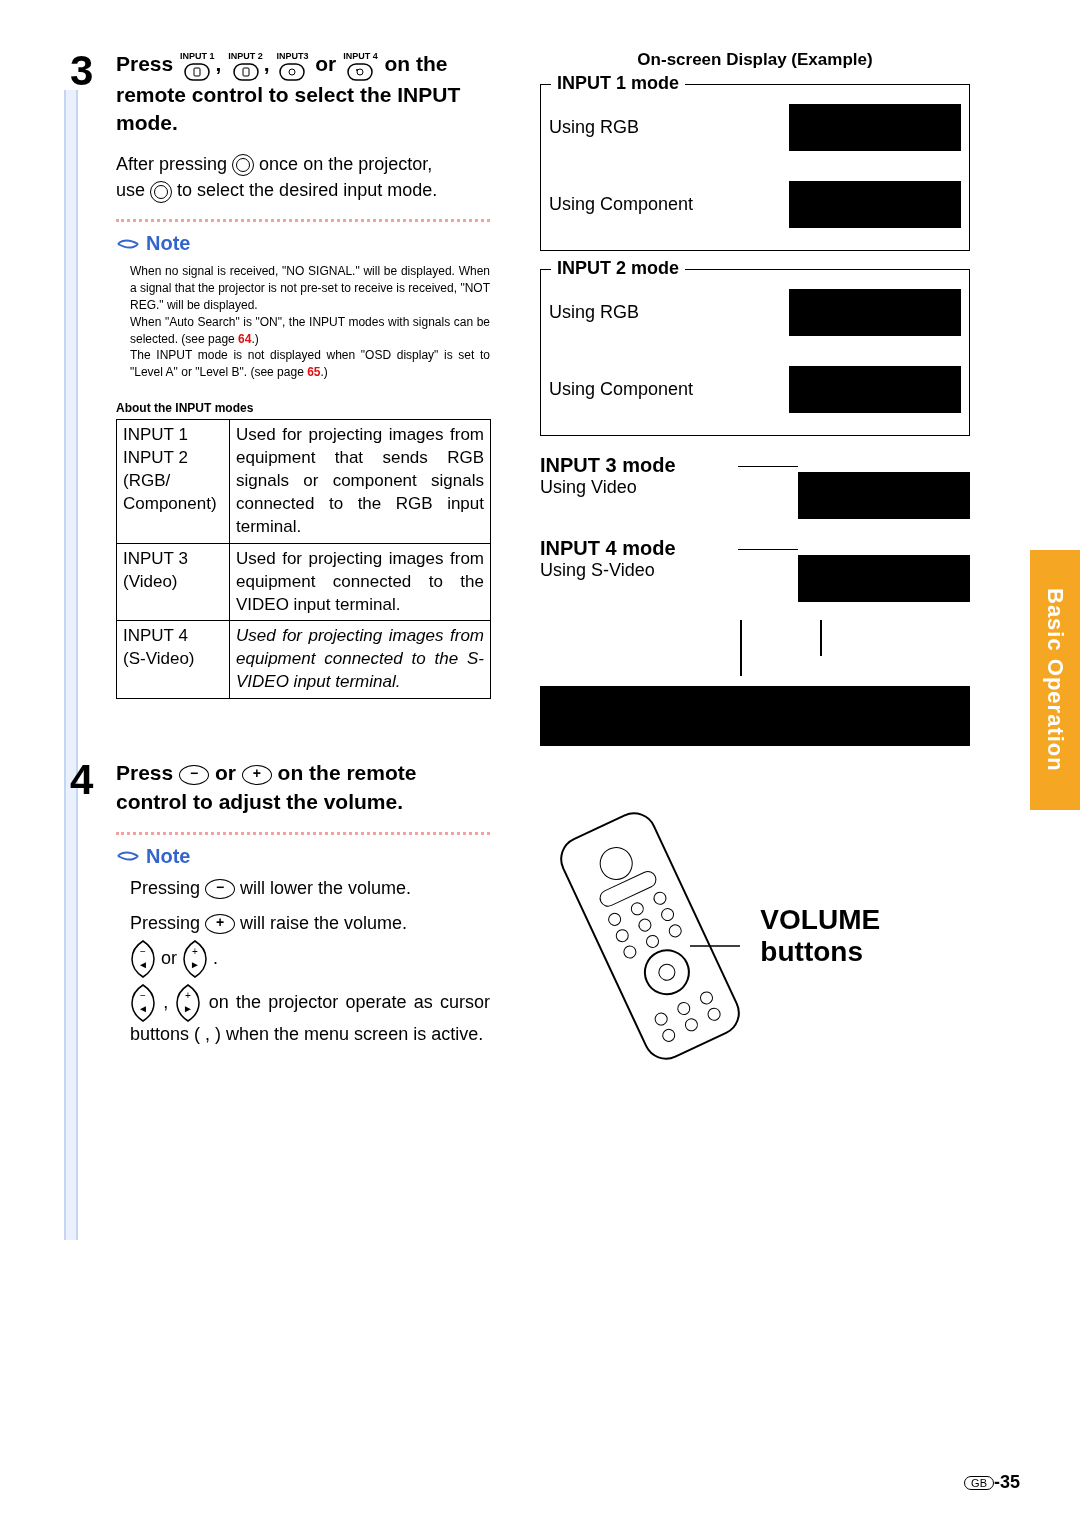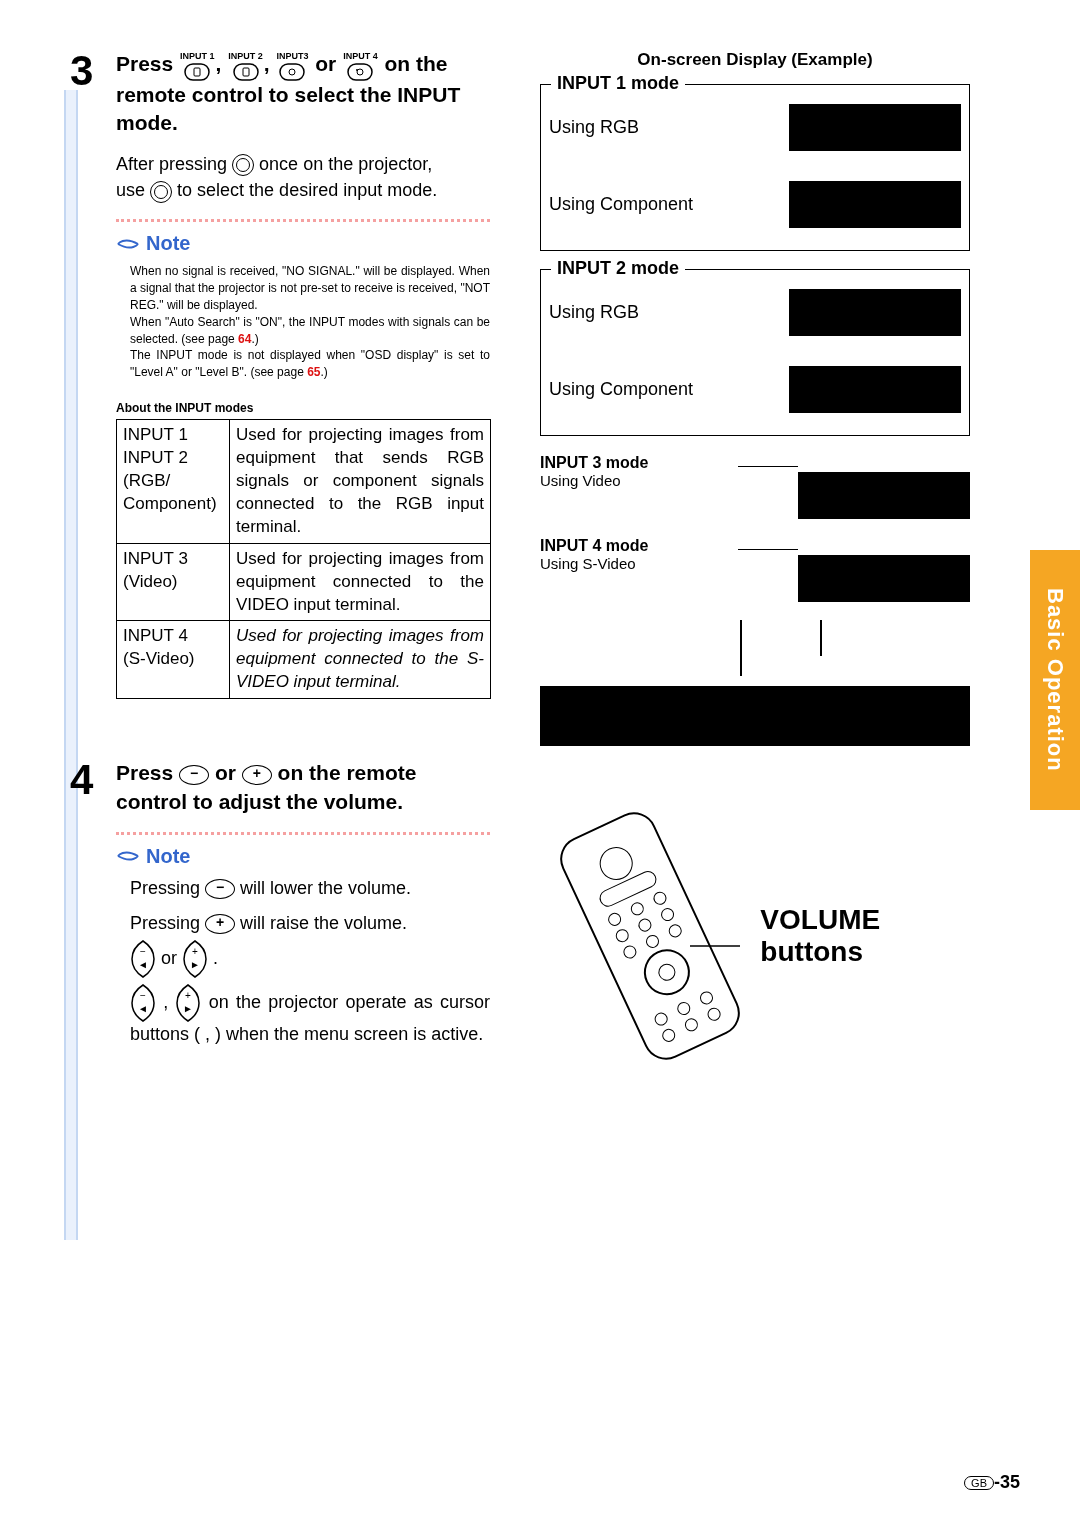--- a/index.html
+++ b/index.html
@@ -21,22 +21,22 @@
   .tbl-head { font-size:12px; font-weight:bold; margin:20px 0 4px 46px; }
   table.input-tbl { border-collapse: collapse; margin-left:46px; font-size:17px; width: 375px; }
   table.input-tbl td { border:1px solid #000; padding:4px 6px; vertical-align:top; line-height:1.35; }
   .osd-title { font-size:17px; font-weight:bold; text-align:center; margin-bottom:14px;}
   .fieldset-box { border:1.5px solid #000; padding:11px 8px 14px; position:relative; margin-bottom:18px;}
   .fieldset-legend { position:absolute; top:-12px; left:10px; background:#fff; padding:0 6px; font-weight:bold; font-size:18px;}
   .fs-row { display:flex; align-items:center; margin:8px 0;}
   .fs-label { font-size:18px; width:150px; }
   .fs-preview { width:170px; height:45px; background:#000; margin-left:auto; border:1px solid #000;}
   .small-preview { width:170px; height:45px; background:#000; border:1px solid #000;}
-  .mode34-head { font-weight:bold; font-size:16px; }
-  .mode34-sub { font-size:15px; }
+  .mode34-head { font-weight:bold; font-size:20px; }
+  .mode34-sub { font-size:18px; }
   .mode34-block { display:flex; align-items:flex-start; margin-bottom:18px; }
   .connector-lines { height:56px; margin-left:200px; position:relative; }
   .connector-lines::before { content:""; position:absolute; left:0; top:0; width:2px; height:56px; background:#000;}
   .connector-lines::after { content:""; position:absolute; left:80px; top:0; width:2px; height:36px; background:#000;}
   .big-black { width:100%; height:60px; background:#000; margin-top:10px;}
   .remote-label { font-weight:bold; font-size:28px; }
   .side-tab { position:absolute; right:0; top:550px; width:50px; height:260px; background:#f5a623; display:flex; align-items:center; justify-content:center; writing-mode:vertical-rl; color:#fff; font-weight:bold; font-size:22px; letter-spacing:1px;}
   .page-num { position:absolute; right:60px; bottom:30px; font-size:18px; }
   .page-num .gb { border:1.5px solid #000; border-radius:10px; padding:0 6px; font-size:11px; display:inline-block; vertical-align:middle;}
   .page-num .num { font-weight:bold; }

